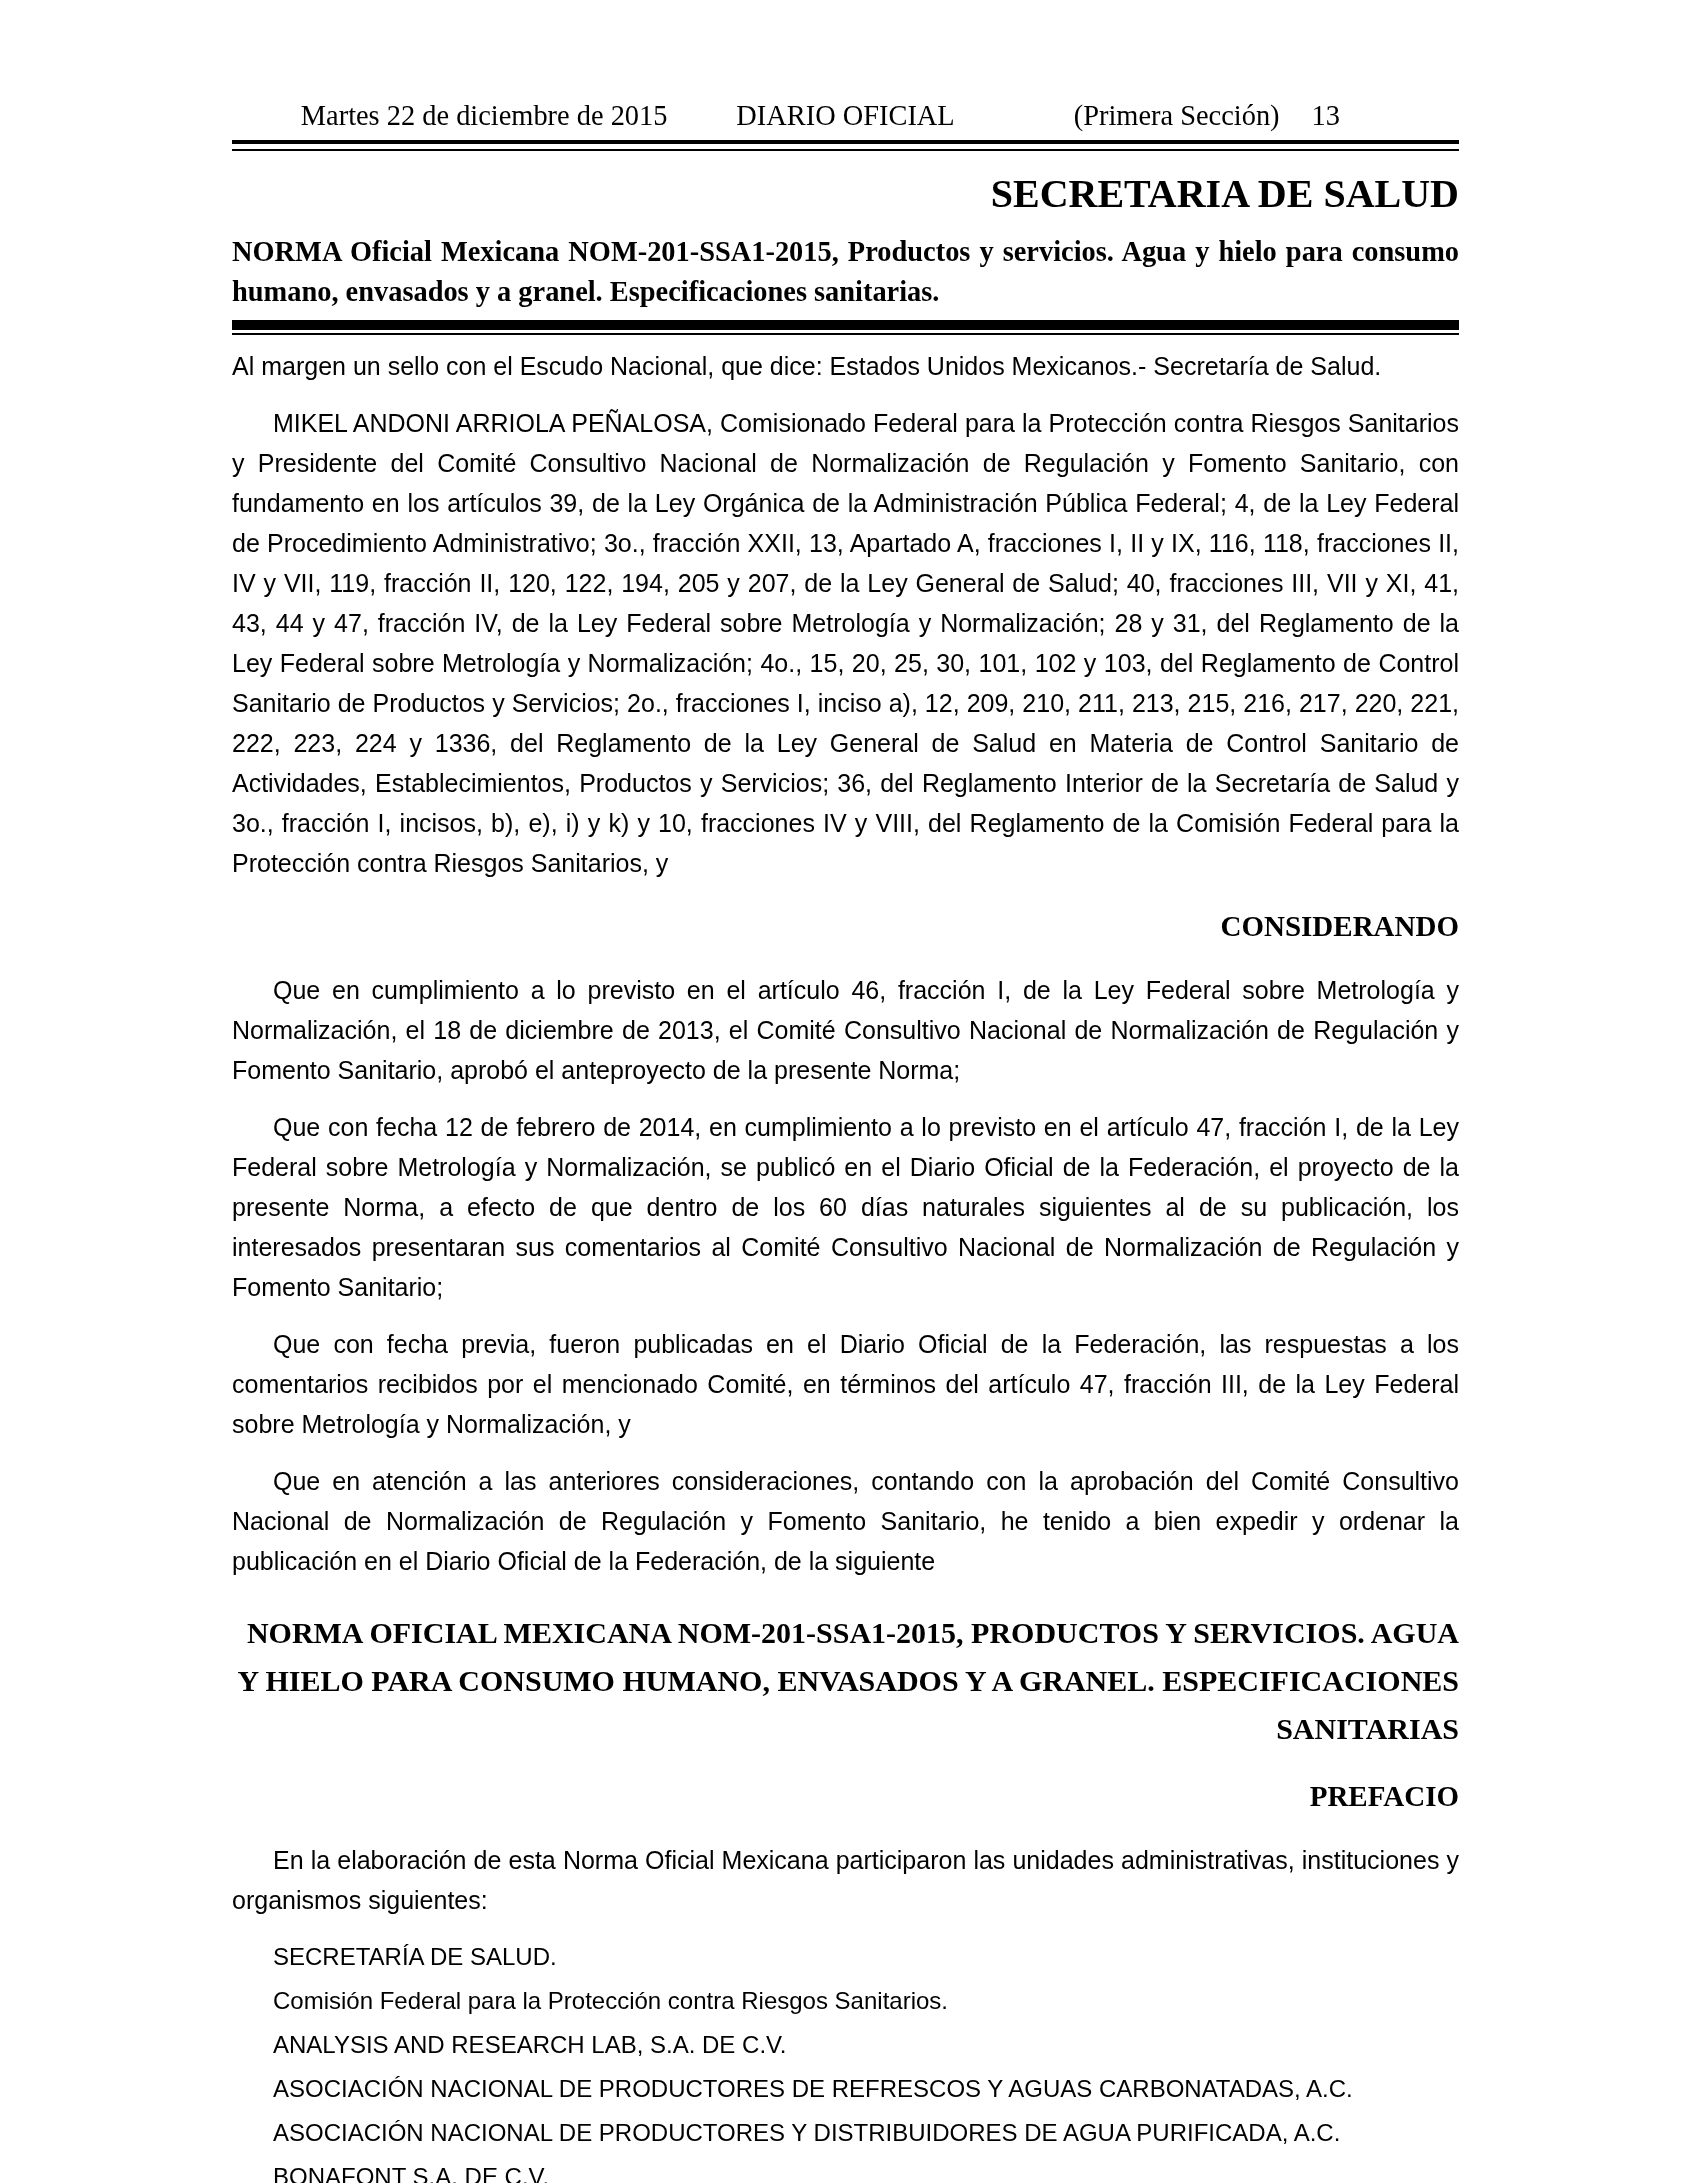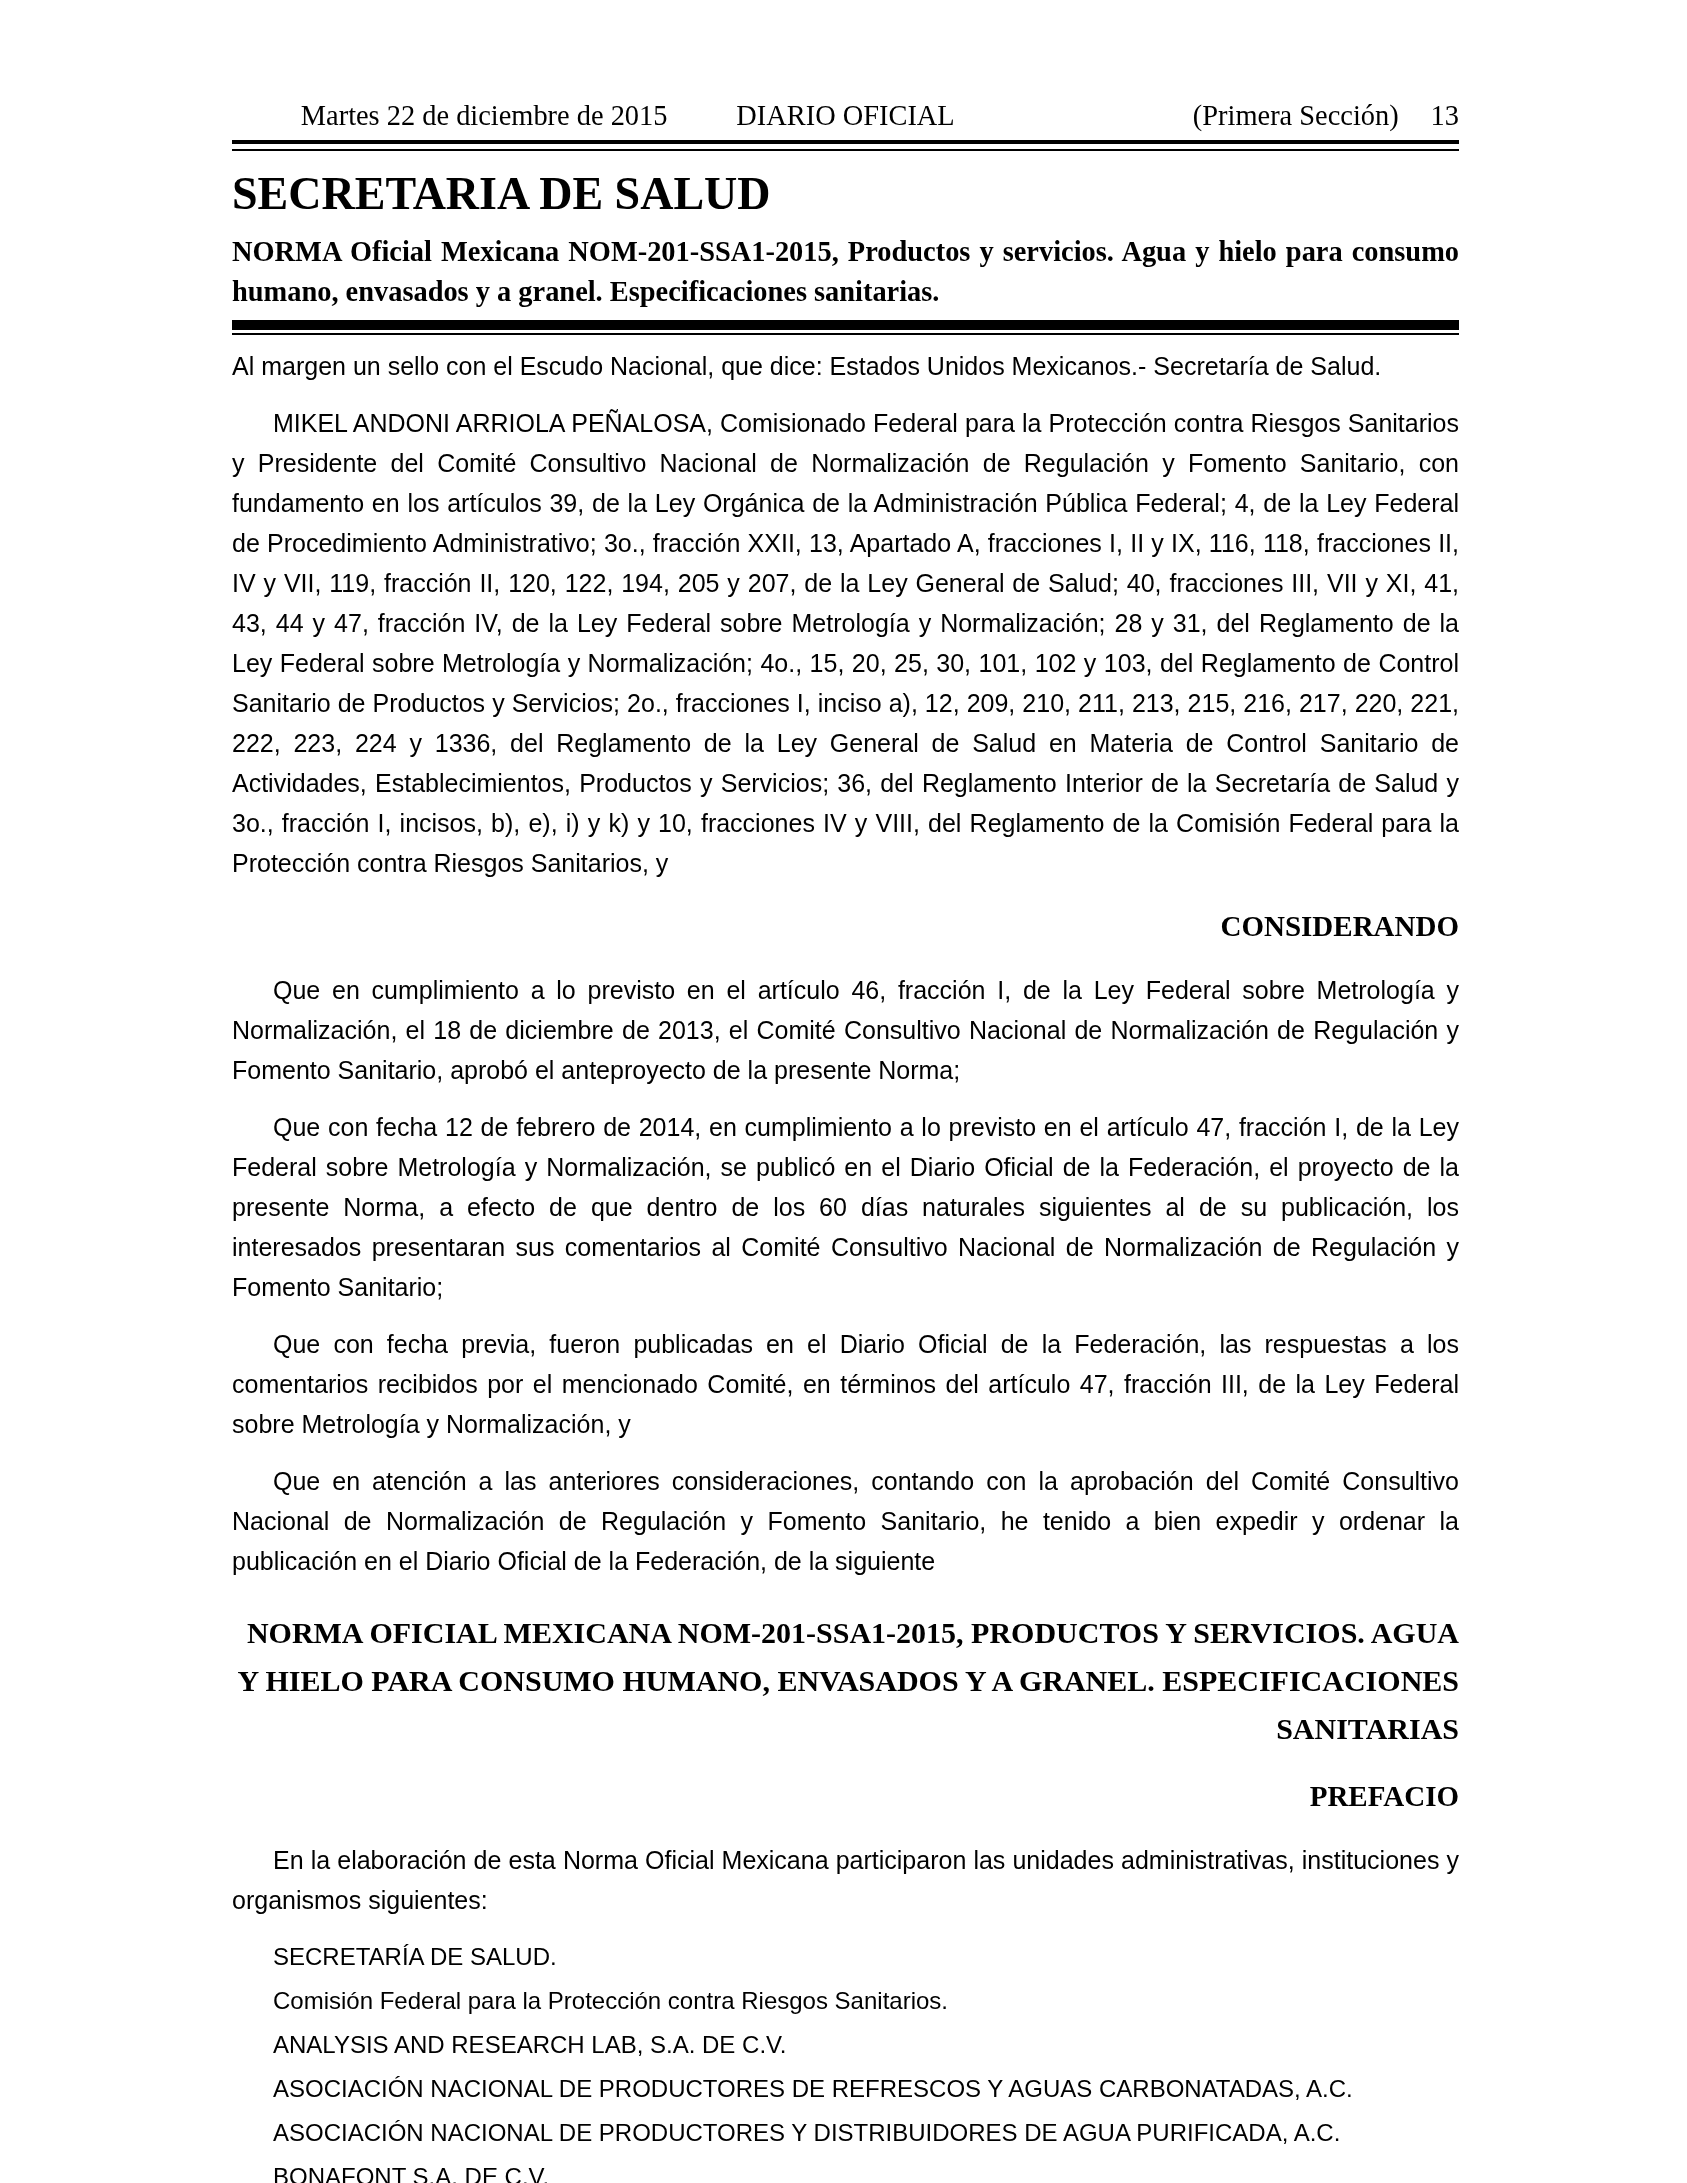--- a/index.html
+++ b/index.html
@@ -25,37 +25,37 @@
   .masthead {
     display: flex;
     align-items: baseline;
     font-family: "Liberation Serif", serif;
     font-size: 28.4px;
     line-height: 33px;
     white-space: nowrap;
   }
   .masthead .left   { flex: 1 1 0; text-align: center; }
   .masthead .center { flex: 0 0 auto; text-align: left; }
-  .masthead .right  { flex: 1 1 0; text-align: right; }
+  .masthead .right  { flex: 1 1 0; text-align: center; }
   .masthead .pageno { display: inline-block; margin-left: 32px; }
 
   .rule-double {
     margin-top: 8px;
     height: 4.6px;
     border-top: 4.6px solid #000;
     border-bottom: 2.6px solid #000;
   }
 
   
   .dept-title {
     margin-top: 22.5px;
-    text-align: left;
+    text-align: right;
     font-family: "Liberation Serif", serif;
     font-weight: bold;
-    font-size: 46px;
+    font-size: 40px;
     line-height: 42px;
   }
 
   
   .norma-summary {
     margin-top: 17px;
     font-family: "Liberation Serif", serif;
     font-weight: bold;
     font-size: 28.4px;
     line-height: 40px;

